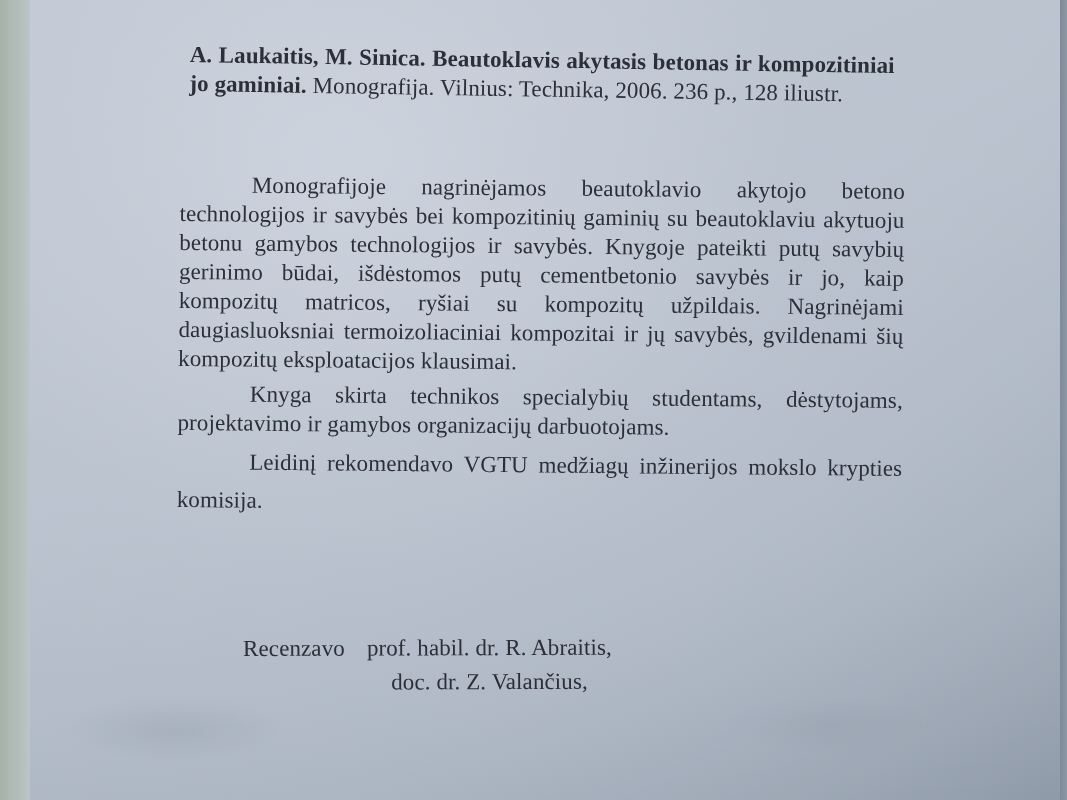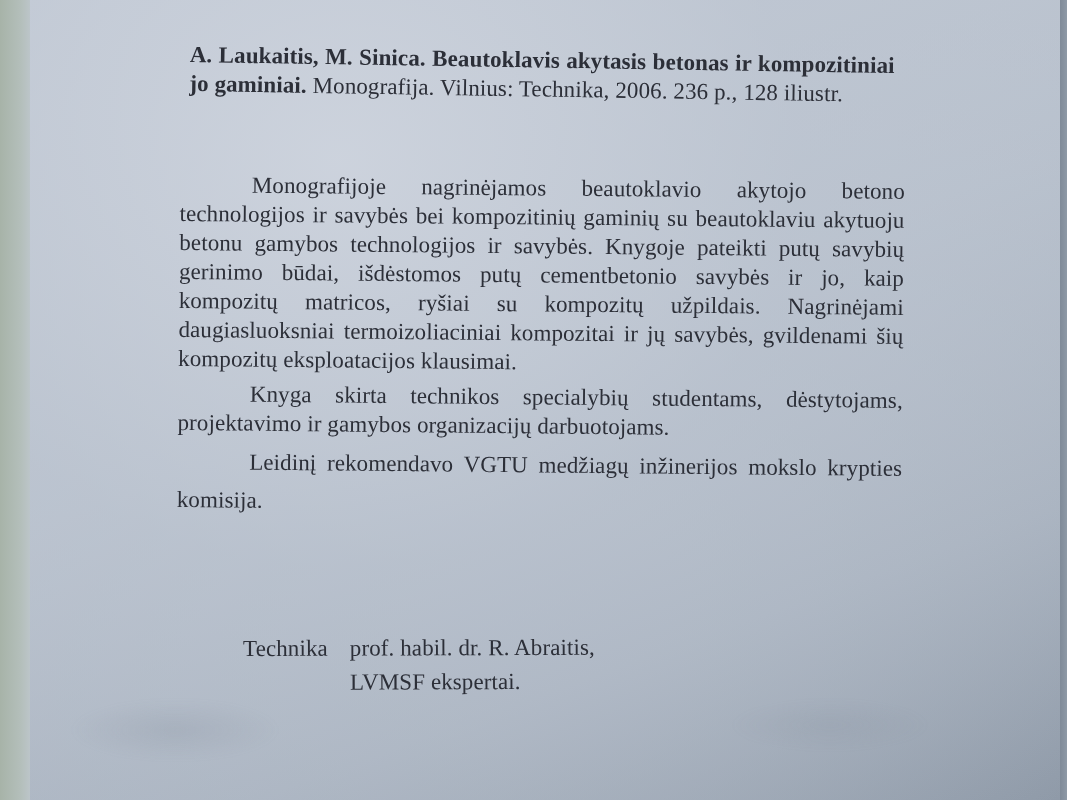--- a/index.html
+++ b/index.html
@@ -65,21 +65,21 @@
     .abstract p.gap { margin-top: 6px; }
     .reviewers {
       left: 243px; top: 632px;
       transform: rotate(-0.2deg);
       transform-origin: left top;
       display: flex;
       gap: 22px;
       font-size: 23px;
       line-height: 34px;
     }
-    .reviewer-list { display: flex; flex-direction: column; }
+    .reviewer-list { display: flex; flex-direction: column; align-items: center; }
     .smudge {
       position: absolute;
       left: 40px; top: 700px;
       width: 210px; height: 60px;
       background: radial-gradient(ellipse at center, rgba(120,130,145,0.18), rgba(120,130,145,0) 70%);
       filter: blur(3px);
     }
     .smudge2 {
       position: absolute;
       left: 700px; top: 700px;
@@ -106,18 +106,18 @@
   </p>
 </div>
 
 <div class="text abstract">
   <p>Monografijoje nagrinėjamos beautoklavio akytojo betono technologijos ir savybės bei kompozitinių gaminių su beau­toklaviu akytuoju betonu gamybos technologijos ir savybės. Knygoje pateikti putų savybių gerinimo būdai, išdėstomos putų cementbetonio savybės ir jo, kaip kompozitų matricos, ryšiai su kompozitų užpildais. Nagrinėjami daugiasluoksniai termoizo­liaciniai kompozitai ir jų savybės, gvildenami šių kompozitų eksploatacijos klausimai.</p>
   <p class="gap">Knyga skirta technikos specialybių studentams, dėstytojams, projektavimo ir gamybos organizacijų darbuotojams.</p>
   <p class="gap" style="line-height:38px;">Leidinį rekomendavo VGTU medžiagų inžinerijos mokslo krypties komisija.</p>
 </div>
 
 <div class="text reviewers">
-  <span>Technika</span>
+  <span>Recenzavo</span>
   <div class="reviewer-list">
     <span>prof. habil. dr. R. Abraitis,</span>
-    <span>LVMSF ekspertai.</span>
+    <span>doc. dr. Z. Valančius,</span>
   </div>
 </div>
 
 </body></html>

